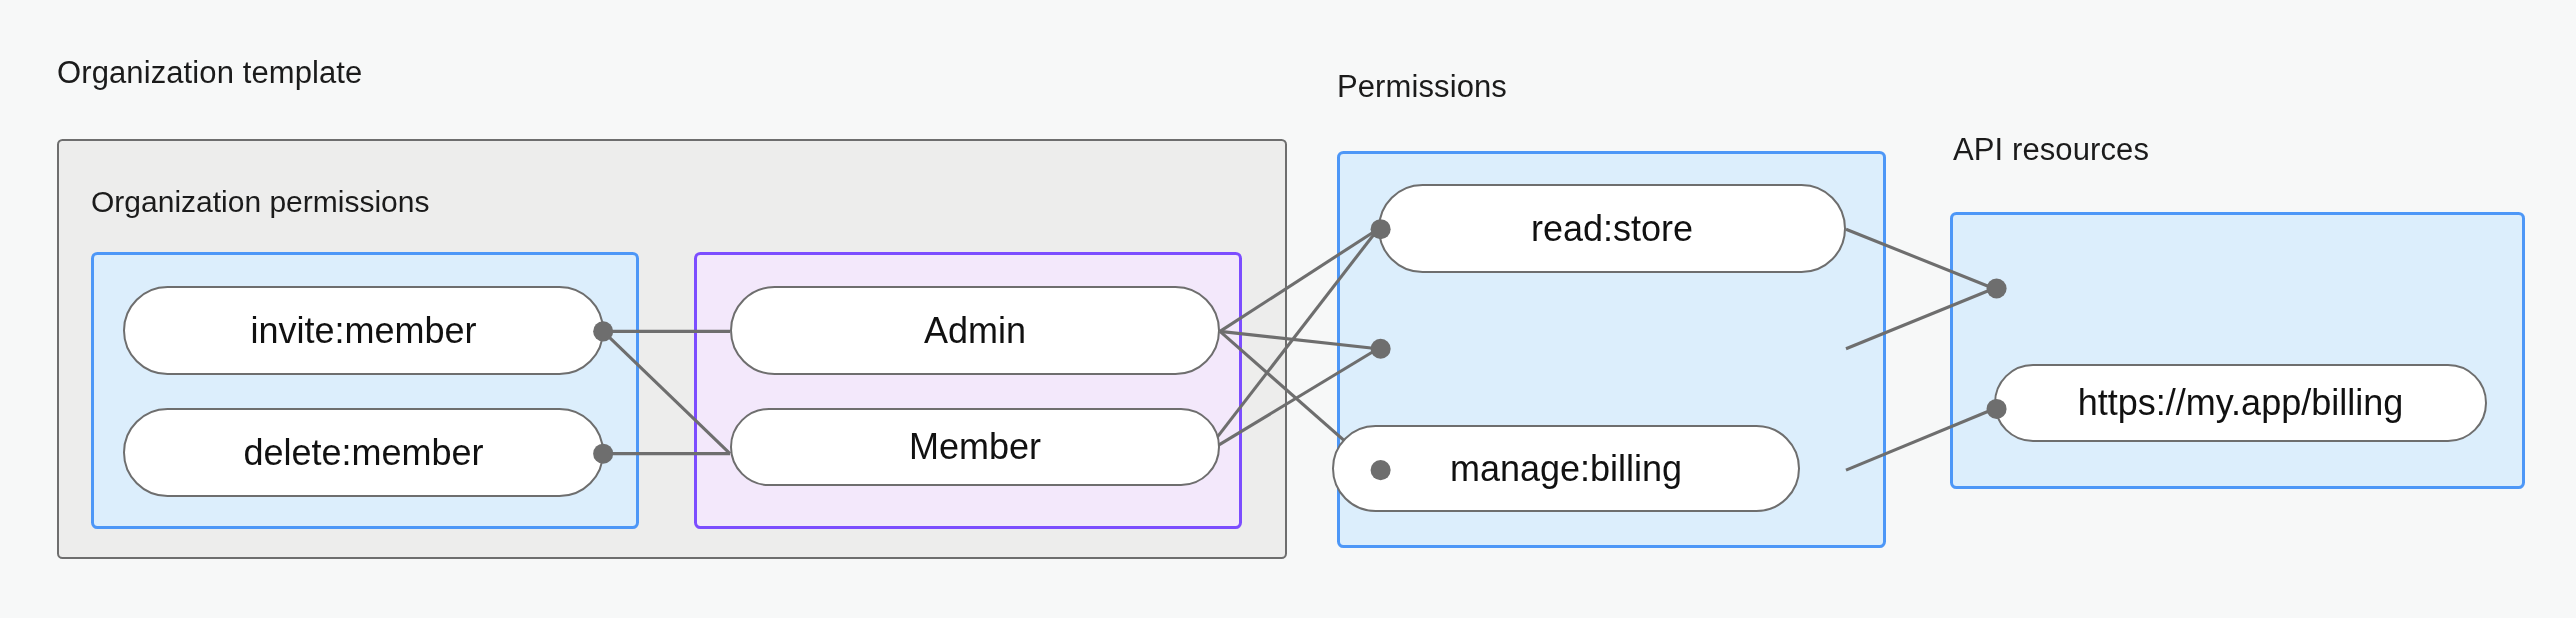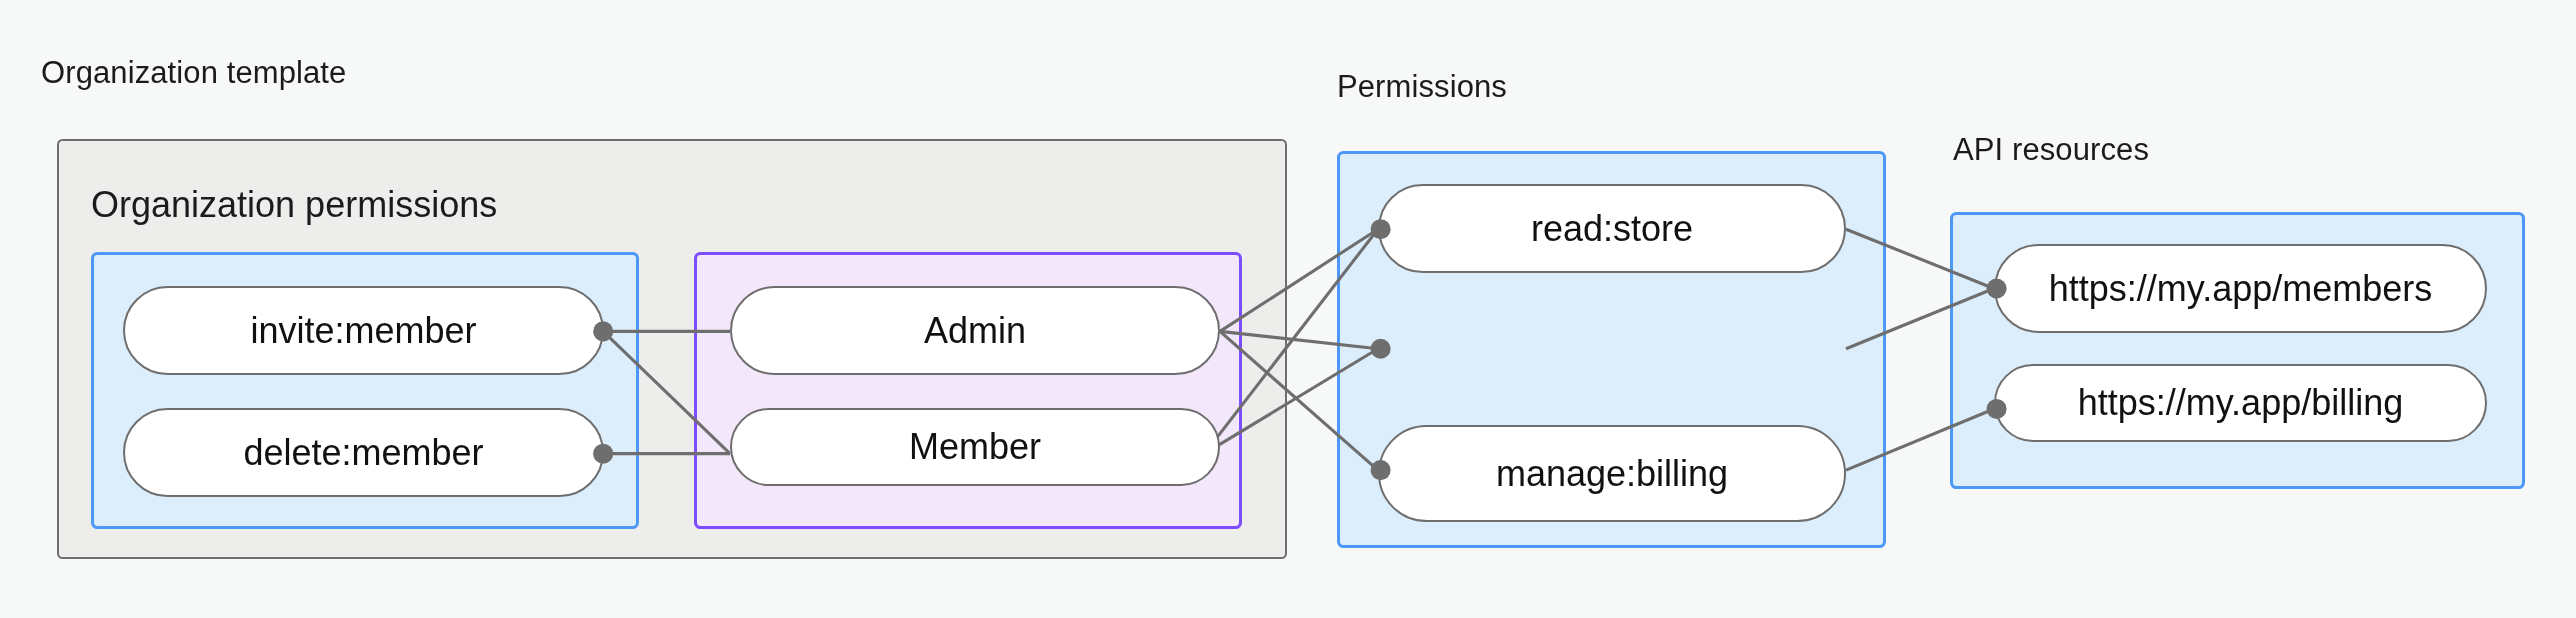--- a/index.html
+++ b/index.html
@@ -23,21 +23,21 @@
   .group-title {
     position: absolute;
     font-size: 31px;
     color: #1b1b1b;
     letter-spacing: 0.1px;
     white-space: nowrap;
     line-height: 1;
   }
   .sub-title {
     position: absolute;
-    font-size: 36px;
+    font-size: 30px;
     color: #1b1b1b;
     white-space: nowrap;
     line-height: 1;
   }
 
   
   .box {
     position: absolute;
     box-sizing: border-box;
   }
@@ -114,21 +114,21 @@
     <line x1="1337" y1="363" x2="1510" y2="382"></line>
     <line x1="1337" y1="363" x2="1510" y2="515"></line>
     <line x1="1320" y1="497" x2="1510" y2="251"></line>
     <line x1="1320" y1="497" x2="1510" y2="382"></line>
 
     <line x1="2023" y1="251" x2="2185" y2="316"></line>
     <line x1="2023" y1="382" x2="2185" y2="316"></line>
     <line x1="2023" y1="515" x2="2185" y2="448"></line>
   </svg>
 
-  <div class="group-title" style="left:41px; top:57px;">Organization template</div>
+  <div class="group-title" style="left:57px; top:57px;">Organization template</div>
 
   <div class="box box-outer-gray" style="left:57px; top:139px; width:1230px; height:420px;"></div>
 
   <div class="sub-title" style="left:91px; top:187px;">Organization permissions</div>
 
   <div class="box box-blue" style="left:91px; top:252px; width:548px; height:277px;"></div>
 
   <div class="pill" style="left:123px; top:286px; width:481px; height:89px;">invite:member</div>
 
   <div class="pill" style="left:123px; top:408px; width:481px; height:89px;">delete:member</div>
@@ -140,27 +140,26 @@
 
   <div class="pill" style="left:730px; top:408px; width:490px; height:78px;">Member</div>
 
   <div class="group-title" style="left:1337px; top:71px;">Permissions</div>
 
   <div class="box box-blue" style="left:1337px; top:151px; width:549px; height:397px;"></div>
 
   <div class="pill" style="left:1378px; top:184px; width:468px; height:89px;">read:store</div>
 
 
-  <div class="pill" style="left:1378px; top:425px; width:468px; height:97px;">manage:billing</div>
+  <div class="pill" style="left:1332px; top:425px; width:468px; height:87px;">manage:billing</div>
 
   <div class="group-title" style="left:1953px; top:134px;">API resources</div>
 
   <div class="box box-blue" style="left:1950px; top:212px; width:575px; height:277px;"></div>
 
-  <div class="pill" style="left:1994px; top:244px; width:493px; height:89px;">https://my.app/members</div>
 
   <div class="pill" style="left:1994px; top:364px; width:493px; height:78px;">https://my.app/billing</div>
 
   <svg id="dots" viewBox="0 0 2823 678" xmlns="http://www.w3.org/2000/svg">
     <circle cx="661" cy="363" r="11"></circle>
     <circle cx="661" cy="497" r="11"></circle>
     <circle cx="1513" cy="251" r="11"></circle>
     <circle cx="1513" cy="382" r="11"></circle>
     <circle cx="1513" cy="515" r="11"></circle>
     <circle cx="2188" cy="316" r="11"></circle>

